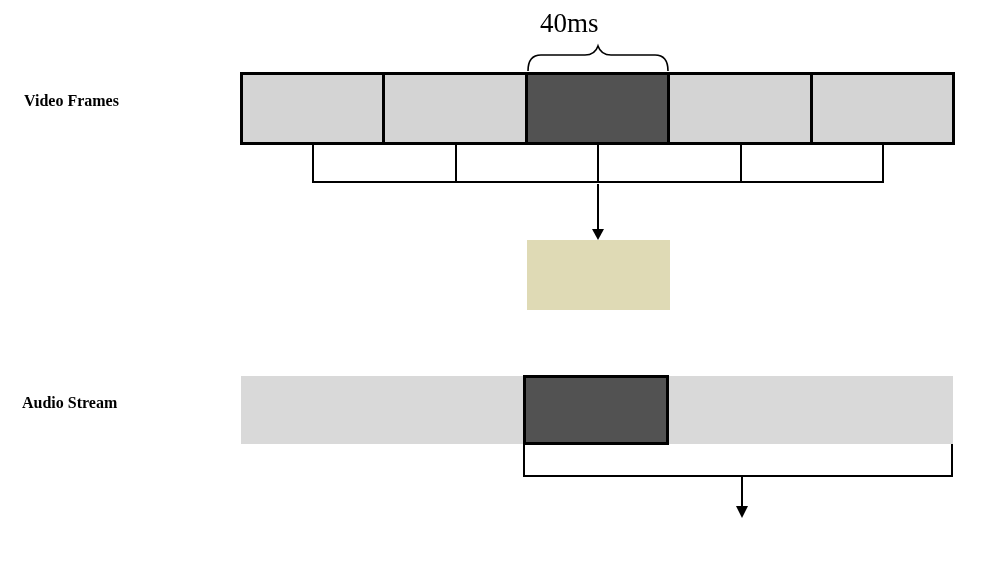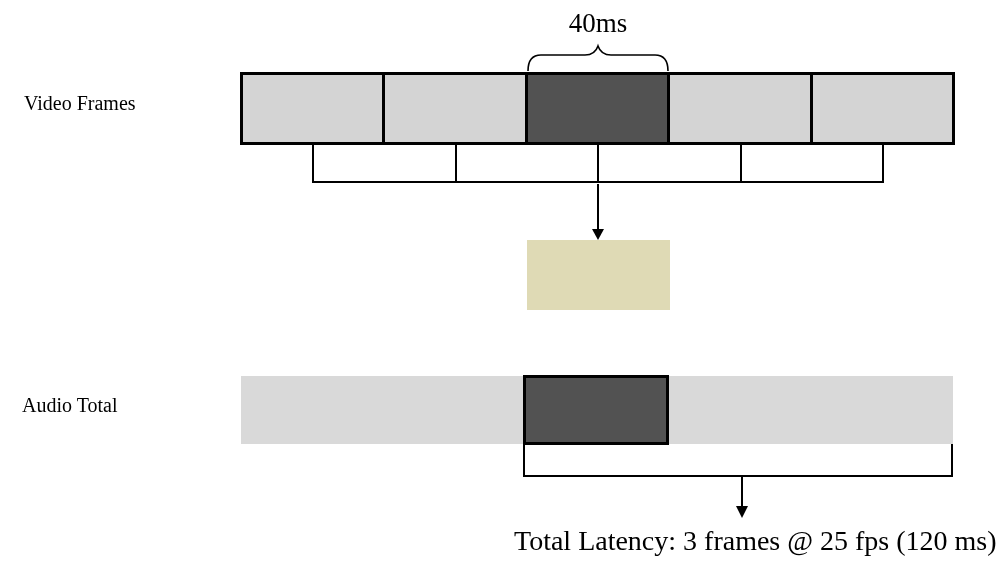--- a/index.html
+++ b/index.html
@@ -1,25 +1,25 @@
 <!DOCTYPE html>
 <html style="--frame-light: #d4d4d4; --frame-dark: #525252; --embedding: #dfdab5; --audio-bar: #d9d9d9;"><head>
 <meta charset="utf-8">
 <style>
   html,body{margin:0;padding:0;background:#ffffff;}
   .canvas{
     position:relative;width:997px;height:581px;background:#fff;overflow:hidden;
     font-family:"Liberation Serif", serif;color:#000;
   }
-  .label{position:absolute;font-weight:normal;font-size:20px;line-height:1.1;white-space:nowrap;}
+  .label{position:absolute;font-weight:bold;font-size:16px;line-height:1.1;white-space:nowrap;}
   #lbl-video{left:24px;top:92px;}
   #lbl-embed{left:24px;top:242px;}
   #lbl-audio{left:22px;top:394px;}
   .caption-40ms{
-    position:absolute;left:540px;top:8px;width:116px;text-align:center;
+    position:absolute;left:540px;top:8px;width:116px;text-align:left;
     font-size:27px;white-space:nowrap;
   }
   .total-latency{position:absolute;left:514px;top:525px;font-size:28px;white-space:nowrap;}
 
   .frame-row{
     position:absolute;left:240px;top:72px;width:715px;height:73px;
     box-sizing:border-box;border:3px solid #000;display:flex;
   }
   .frame{flex:1;background:var(--frame-light,#d4d4d4);border-right:3px solid #000;}
   .frame:last-child{border-right:none;}
@@ -53,21 +53,21 @@
   svg.overlay{position:absolute;left:0;top:0;width:997px;height:581px;pointer-events:none;}
 </style>
 </head>
 <body>
 
 <div class="canvas">
 
   <div class="label" id="lbl-video">Video Frames</div>
 
 
-  <div class="label" id="lbl-audio">Audio Total</div>
+  <div class="label" id="lbl-audio">Audio Stream</div>
 
   <div class="caption-40ms">40ms</div>
 
   <div class="frame-row">
       <div class="frame"></div>
       <div class="frame"></div>
       <div class="frame dark"></div>
       <div class="frame"></div>
       <div class="frame"></div>
     </div>
@@ -80,21 +80,20 @@
     </div>
 
   <div class="embed-box"></div>
 
   <div class="audio-bar"></div>
 
   <div class="audio-box"></div>
 
   <div class="audio-bracket"></div>
 
-  <div class="total-latency">Total Latency: 3 frames @ 25 fps (120 ms)</div>
 
   <svg class="overlay" viewBox="0 0 997 581" xmlns="http://www.w3.org/2000/svg">
     <path d="M528,71 C528,59 533,55 541,55 L585,55 C591,55 596,52 598,46 C600,52 605,55 611,55 L655,55 C663,55 668,59 668,71" fill="none" stroke="#000" stroke-width="1.6"></path>
     <line x1="598" y1="184" x2="598" y2="231" stroke="#000" stroke-width="2"></line>
     <polygon points="592,229 604,229 598,240" fill="#000"></polygon>
     <line x1="742" y1="477" x2="742" y2="508" stroke="#000" stroke-width="2"></line>
     <polygon points="736,506 748,506 742,518" fill="#000"></polygon>
   </svg>
 
 </div>

